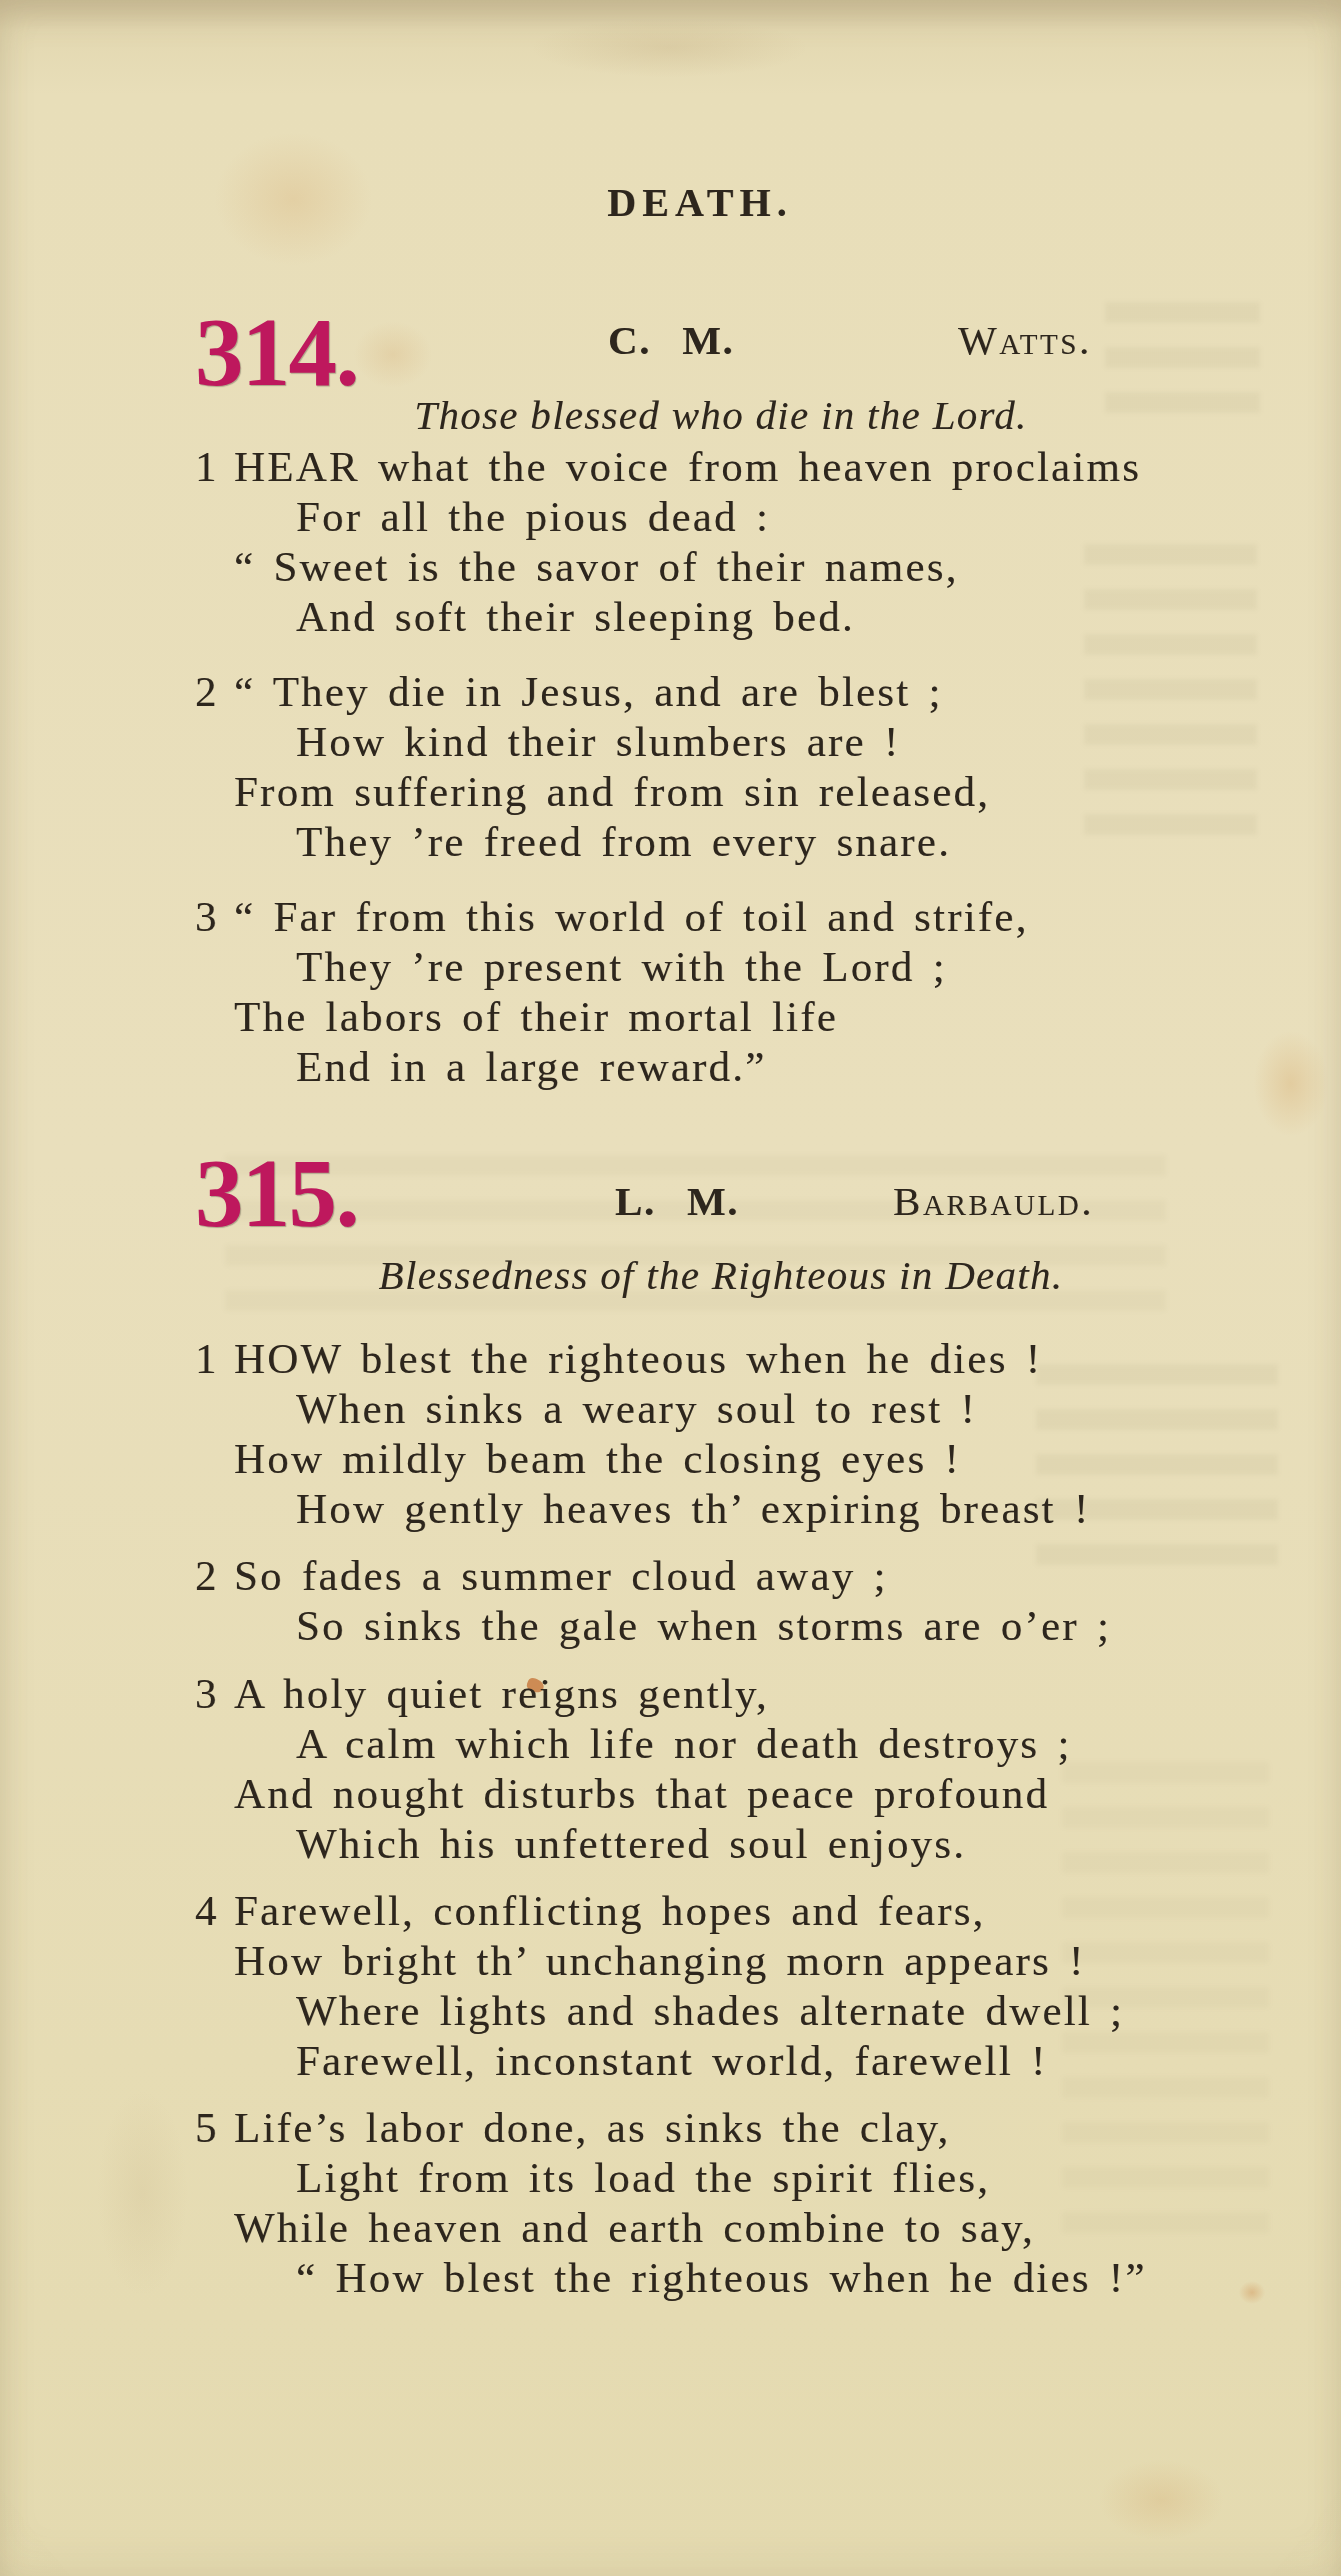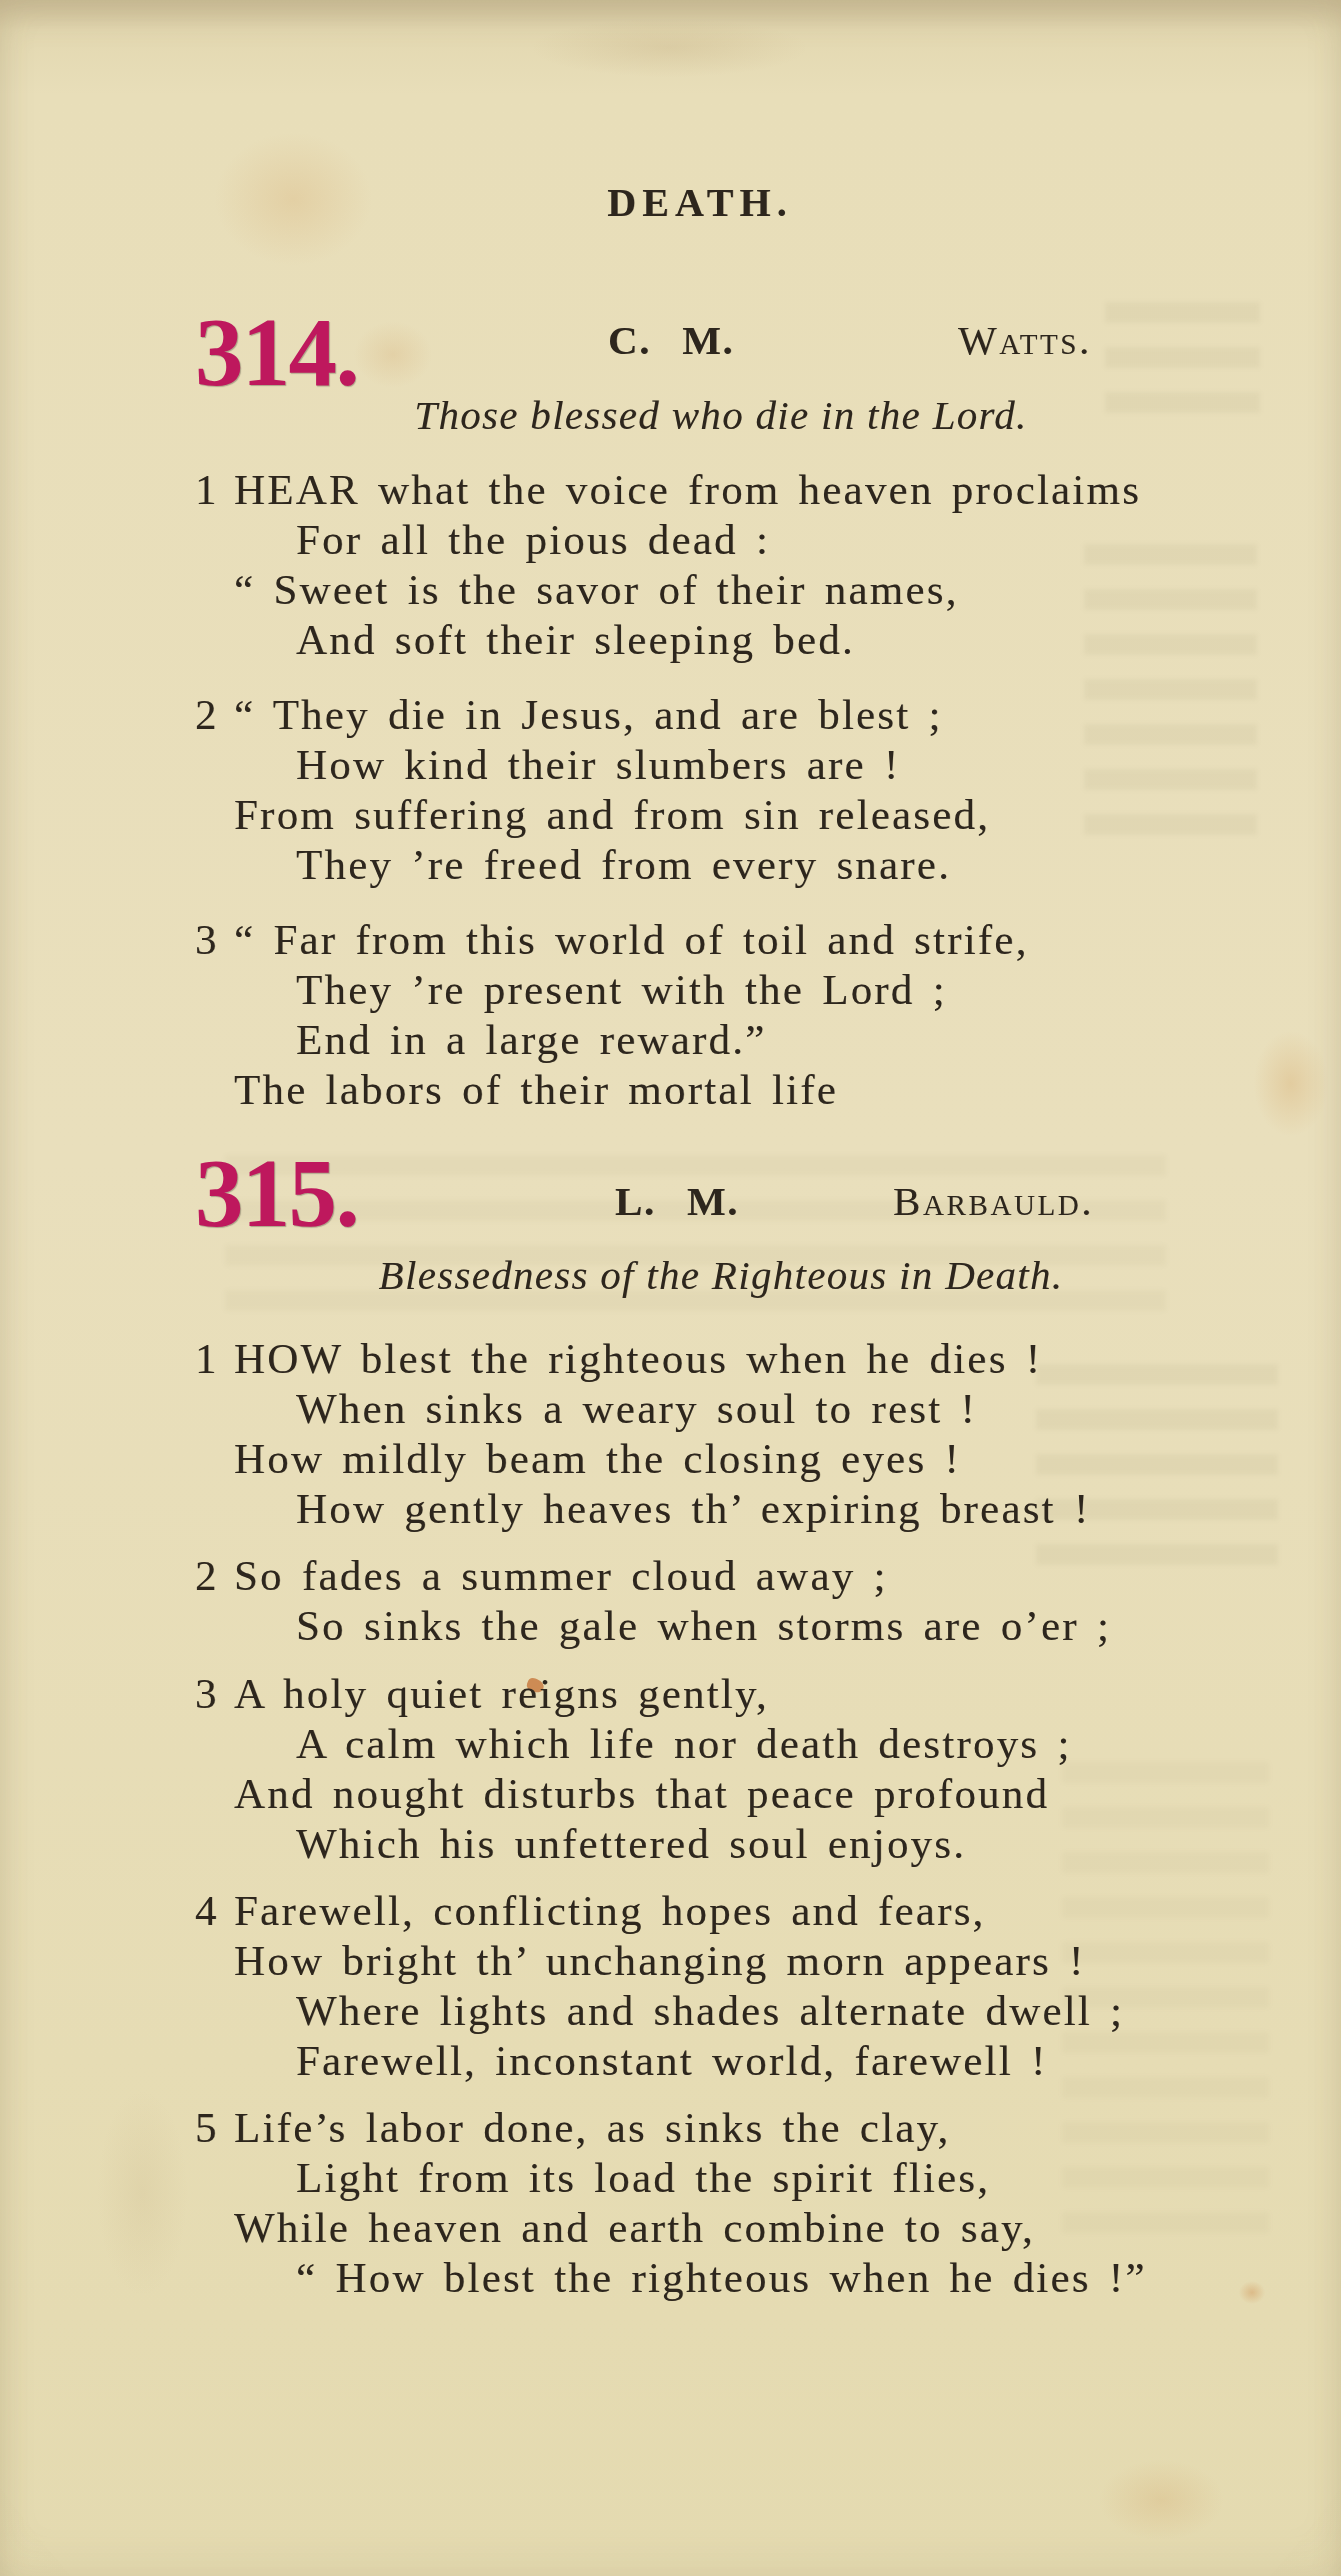--- a/index.html
+++ b/index.html
@@ -88,21 +88,21 @@
 
   .hymn-subtitle {
     position: absolute; left: 0; width: 100%; margin: 8px; text-align: center;
     font-style: italic; font-size: 41px; line-height: 1.1; letter-spacing: 1.3px;
     text-shadow: 0.3px 0.3px 0.4px rgba(45,38,29,0.3);
   }
   #hymn-314 .hymn-subtitle { top: 100px; }
   #hymn-315 .hymn-subtitle { top: 107px; }
 
   .stanzas { position: absolute; left: 0; width: 100%; }
-  #hymn-314 .stanzas { top: 180px; }
+  #hymn-314 .stanzas { top: 157px; }
   #hymn-315 .stanzas { top: 196px; }
   #hymn-314 .stanza { margin-bottom: 25px; }
   #hymn-315 .stanza { margin-bottom: 17.3px; }
 
   .line {
     font-size: 43px; line-height: 50px;
     letter-spacing: 2.2px; word-spacing: 5.2px;
     white-space: nowrap;
     text-shadow: 0.4px 0.4px 0.6px rgba(45,38,29,0.32);
   }
@@ -152,22 +152,22 @@
       </div>
       <div class="stanza">
         <div class="line first"><span class="stanza-number">2</span><span>“ They die in Jesus, and are blest ;</span></div>
         <div class="line indent">How kind their slumbers are !</div>
         <div class="line left">From suffering and from sin released,</div>
         <div class="line indent">They ’re freed from every snare.</div>
       </div>
       <div class="stanza">
         <div class="line first"><span class="stanza-number">3</span><span>“ Far from this world of toil and strife,</span></div>
         <div class="line indent">They ’re present with the Lord ;</div>
+        <div class="line left">The labors of their mortal life</div>
         <div class="line indent">End in a large reward.”</div>
-        <div class="line left">The labors of their mortal life</div>
       </div>
     </div>
   </section>
 
   <section class="hymn ink" id="hymn-315">
     <p class="hymn-number">315.</p>
     <span class="hymn-meter">L. M.</span>
     <span class="hymn-author">Barbauld.</span>
     <p class="hymn-subtitle">Blessedness of the Righteous in Death.</p>
 

